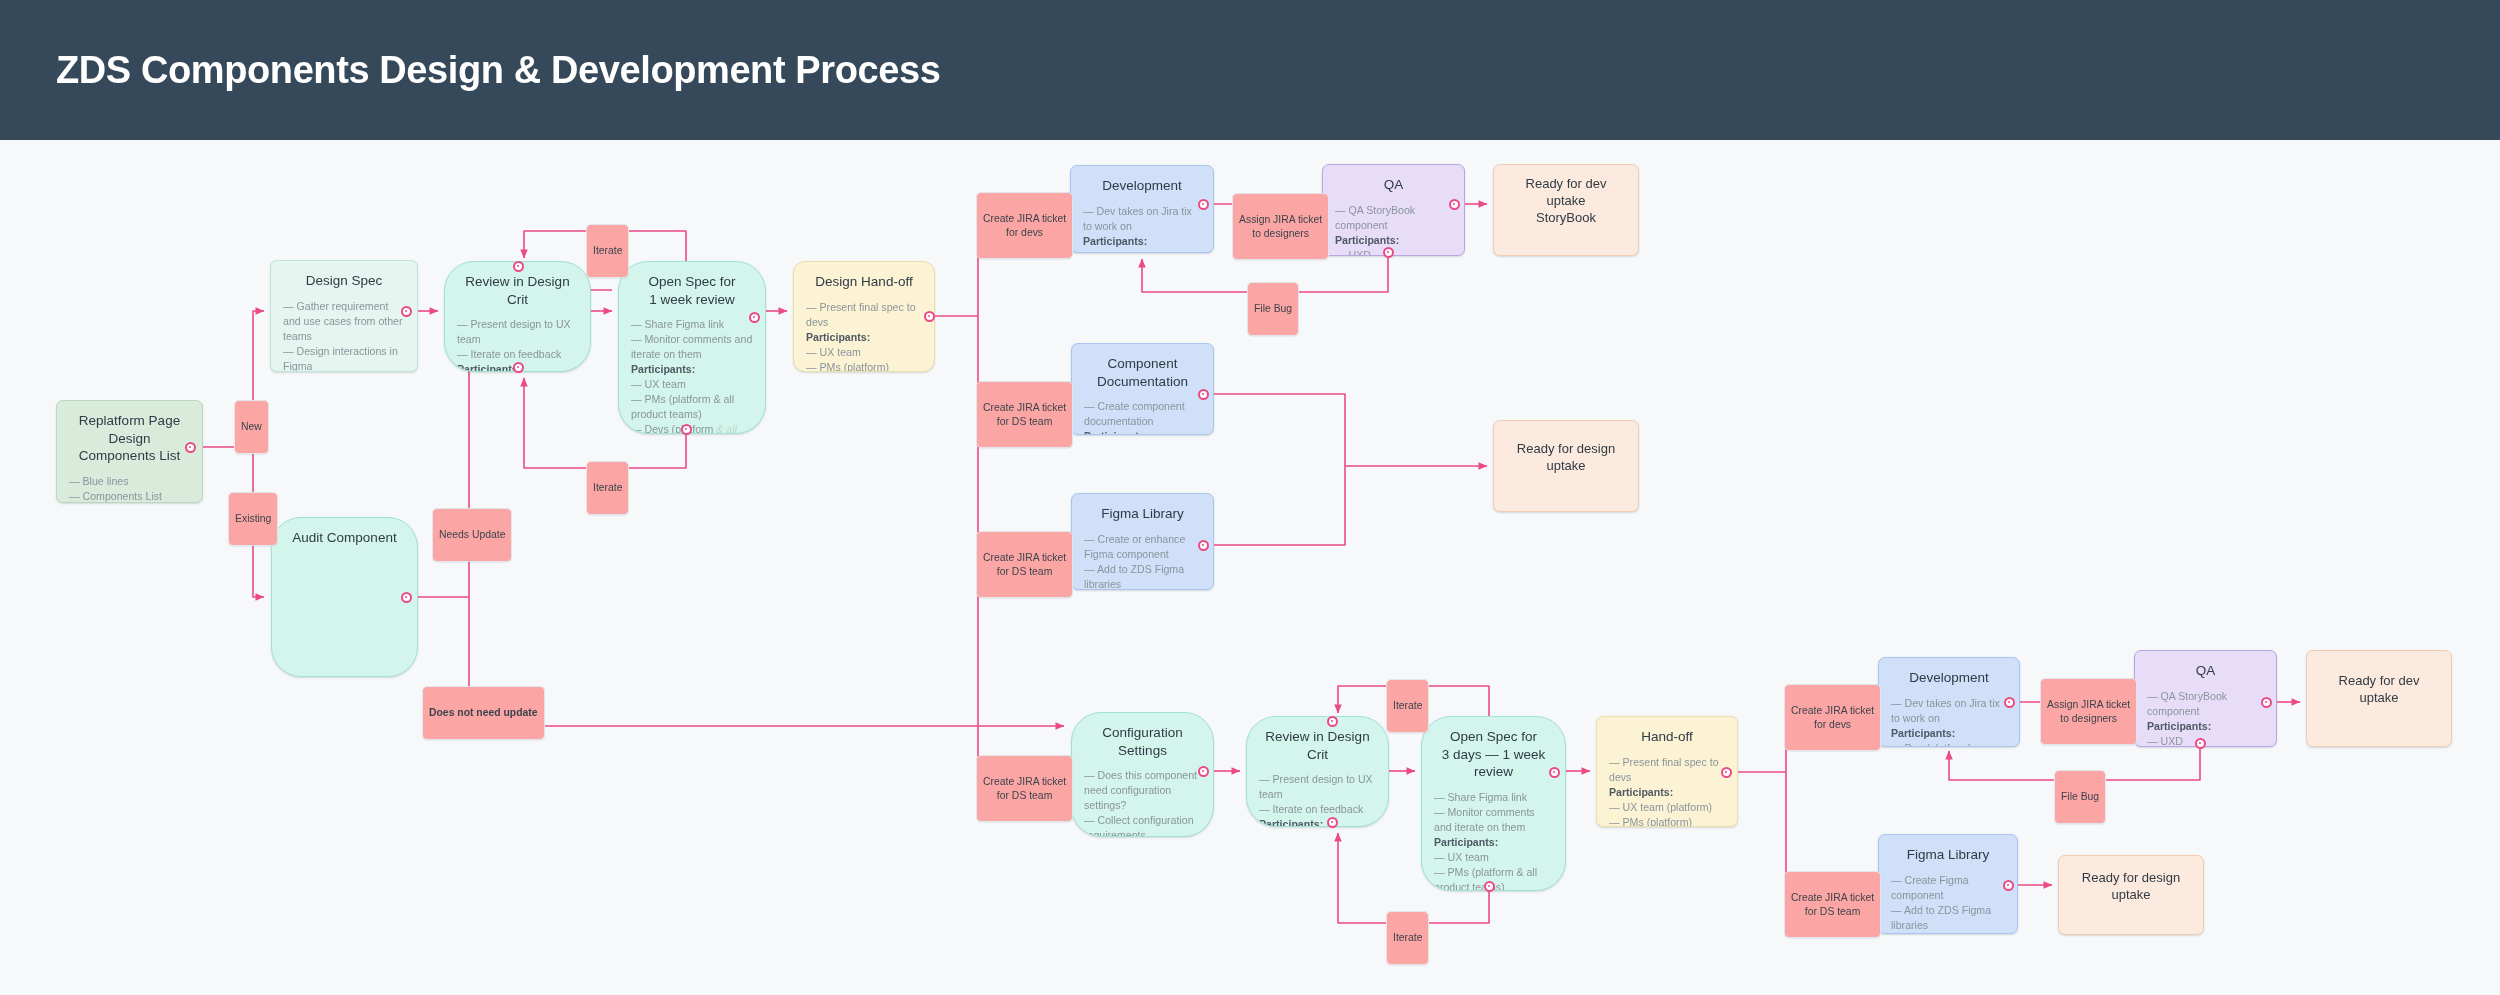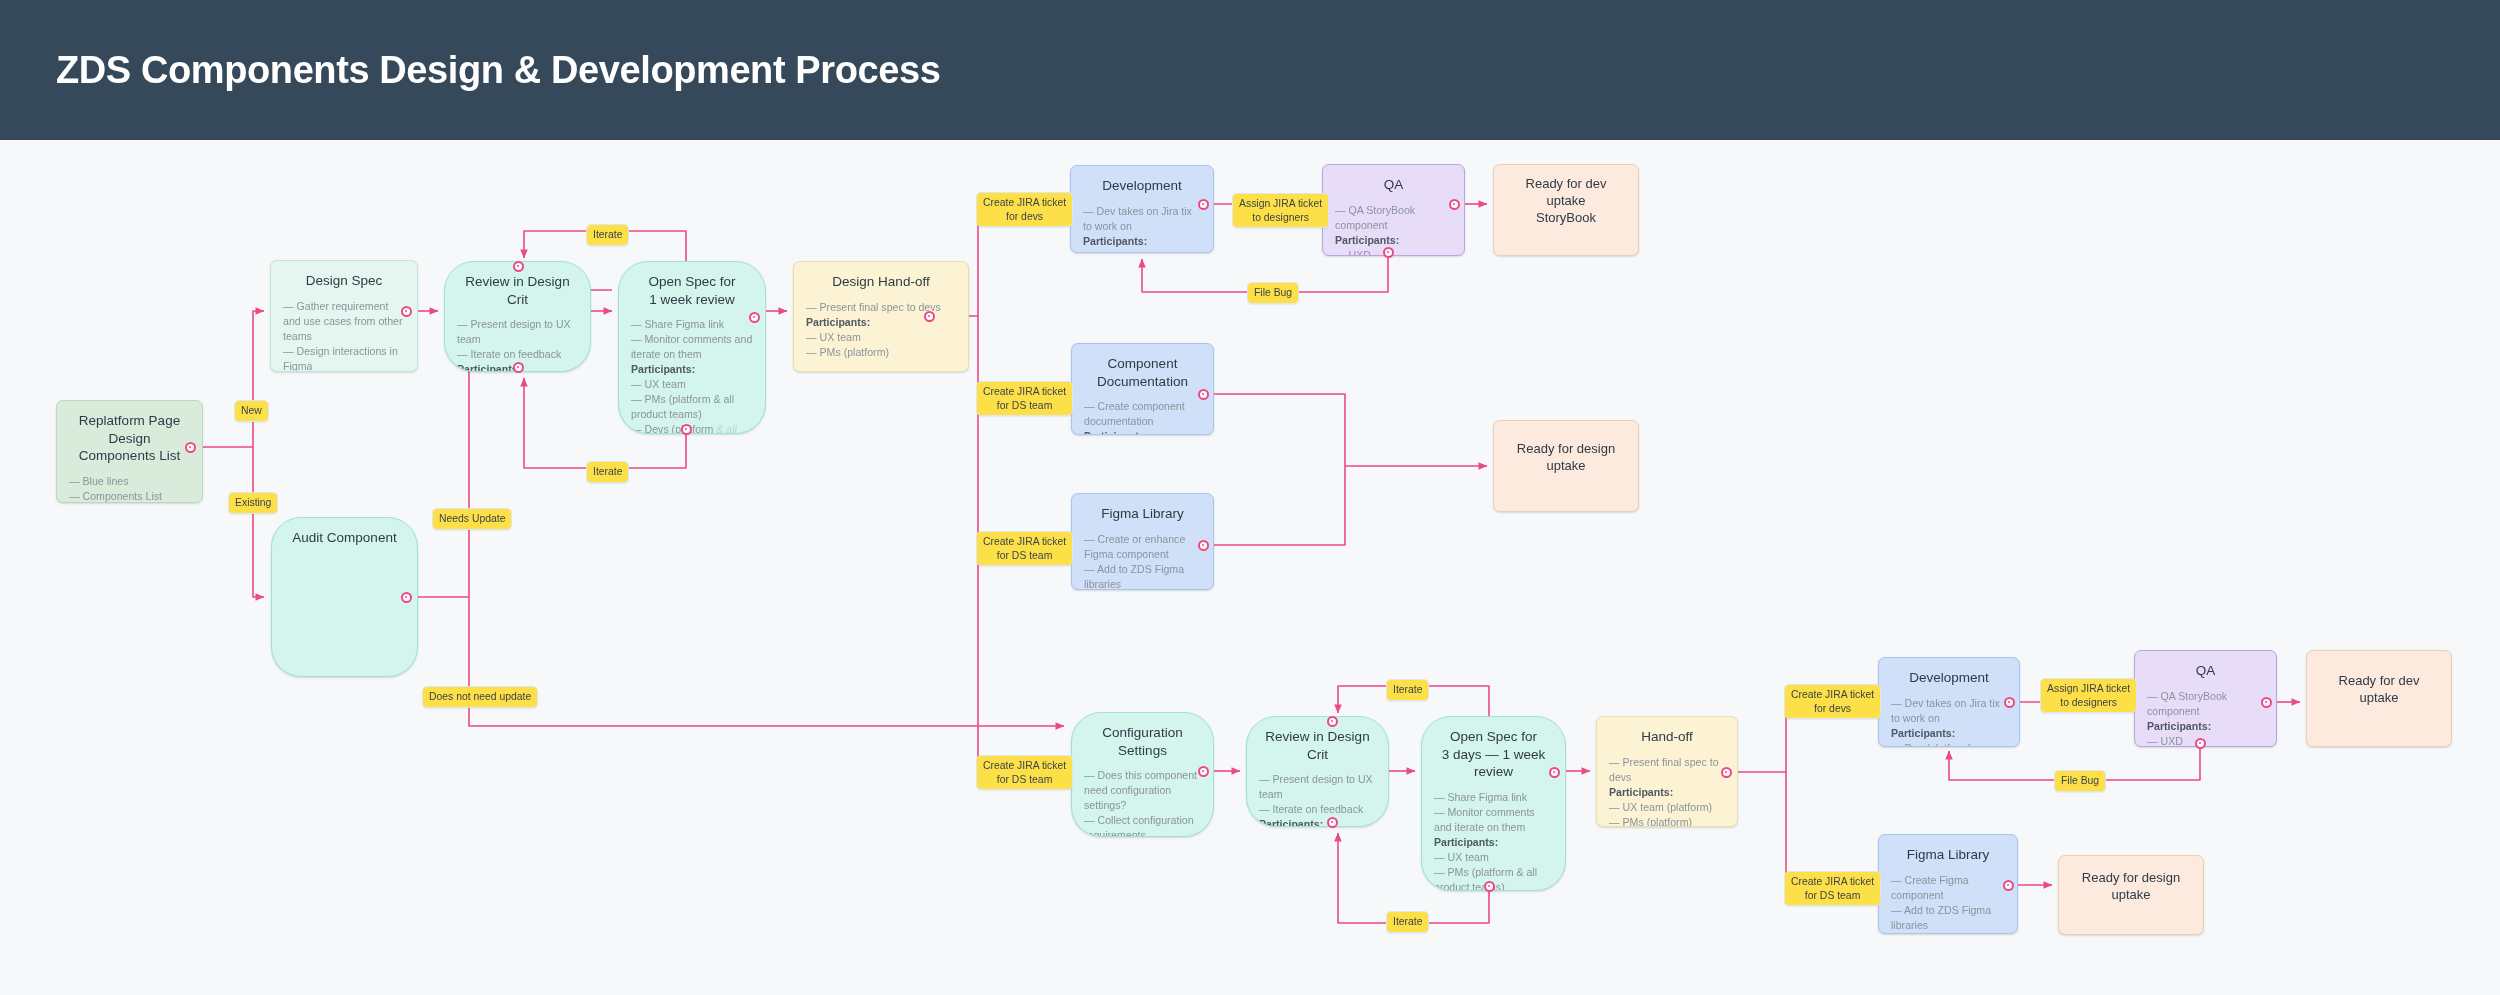--- a/index.html
+++ b/index.html
@@ -85,24 +85,24 @@
   .c-green  { background: #d9ecdc; border-color: #b9d8bd; }
   .c-mint   { background: #d3f5ec; border-color: #9fe3d4; border-radius: 30px; }
   .c-mintlt { background: #e4f6ef; border-color: #c3e4d8; }
   .c-yellow { background: #fcf3d4; border-color: #ecdfae; }
   .c-blue   { background: #cfe0f8; border-color: #a9c4ee; }
   .c-purple { background: #e8ddf9; border-color: #b9a5e0; }
   .c-peach  { background: #fdeade; border-color: #f0cdb4; }
   
   .elabel {
     position: absolute;
-    background: #fde047;
+    background: #fca5a5;
     border: 1px solid #e2e6ea;
     border-radius: 5px;
-    padding: 3px 6px;
+    padding: 19px 6px;
     font-size: 10.4px;
     color: #3b444c;
     line-height: 1.32;
     text-align: center;
     white-space: pre-line;
     box-shadow: 0 1px 1px rgba(40,50,60,0.07);
   }
   
   .dot {
     position: absolute;
@@ -233,21 +233,21 @@
           <div class="lines">
             <div class="ln">— Share Figma link</div>
             <div class="ln">— Monitor comments and iterate on them</div>
             <div class="ln bold">Participants:</div>
             <div class="ln">— UX team</div>
             <div class="ln">— PMs (platform &amp; all product teams)</div>
             <div class="ln">— Devs (platform <span class="faded">&amp; all product teams</span>)</div>
           </div>
         </div>
       </div>
-      <div class="node c-yellow" style="left: 793px; top: 261px; width: 176px; height: 111px;">
+      <div class="node c-yellow" style="left: 793px; top: 261px; width: 142px; height: 111px; border-radius: 12px;">
         <div>
           <div class="title">Design Hand-off</div>
           <div class="lines">
             <div class="ln">— Present final spec to devs</div>
             <div class="ln bold">Participants:</div>
             <div class="ln">— UX team</div>
             <div class="ln">— PMs (platform)</div>
           </div>
         </div>
       </div>
@@ -387,21 +387,21 @@
       <div class="node c-peach plain" style="left: 2058px; top: 855px; width: 146px; height: 80px;">
         <div>
           <div class="title">Ready for design uptake</div>
         </div>
       </div>
     </div>
   <div id="labels-layer">
       <div class="elabel" style="left: 234px; top: 400px;">New</div>
       <div class="elabel" style="left: 228px; top: 492px;">Existing</div>
       <div class="elabel" style="left: 432px; top: 508px;">Needs Update</div>
-      <div class="elabel" style="left: 422px; top: 686px;">Does not need update</div>
+      <div class="elabel" style="left: 422px; top: 686px; font-weight: bold;">Does not need update</div>
       <div class="elabel" style="left: 586px; top: 224px;">Iterate</div>
       <div class="elabel" style="left: 586px; top: 461px;">Iterate</div>
       <div class="elabel" style="left: 976px; top: 192px;">Create JIRA ticket
 for devs</div>
       <div class="elabel" style="left: 976px; top: 381px;">Create JIRA ticket
 for DS team</div>
       <div class="elabel" style="left: 976px; top: 531px;">Create JIRA ticket
 for DS team</div>
       <div class="elabel" style="left: 976px; top: 755px;">Create JIRA ticket
 for DS team</div>

